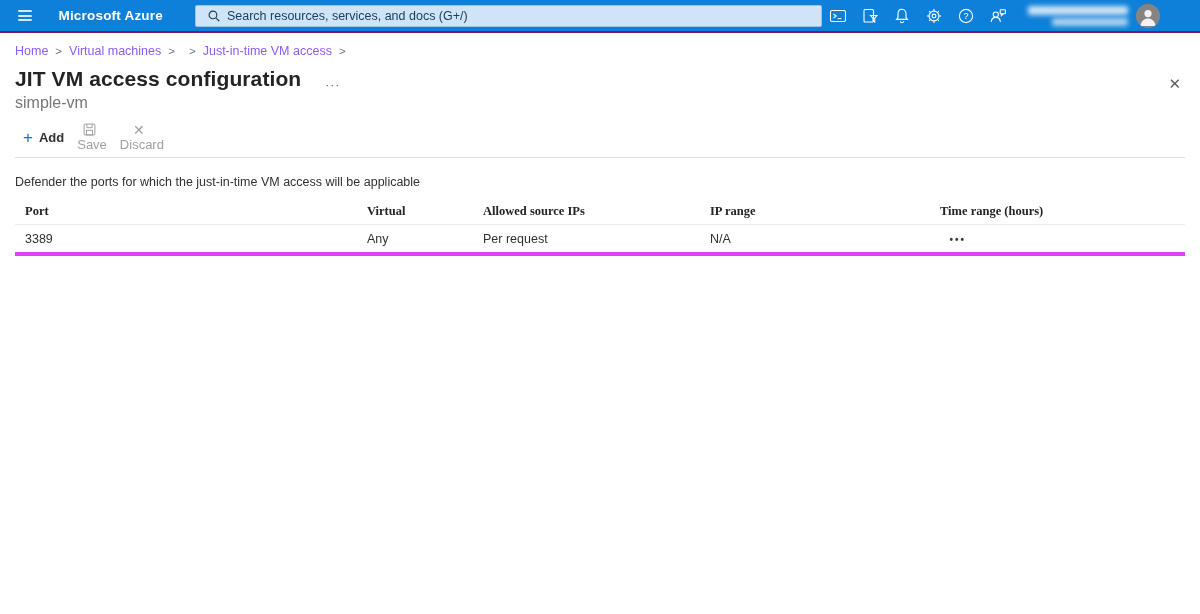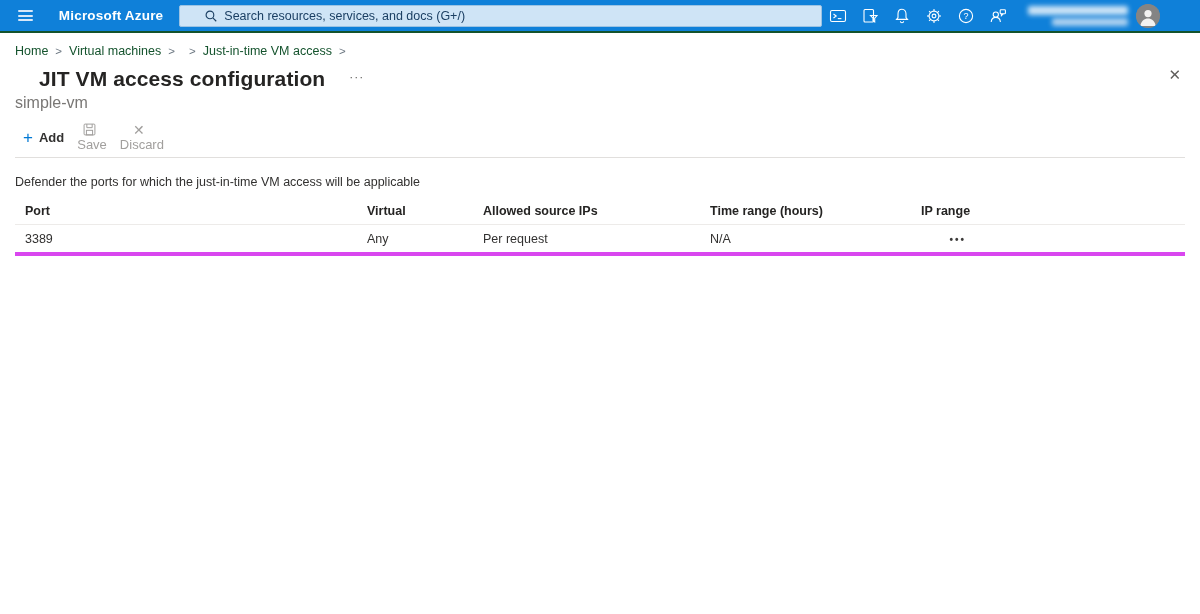--- a/index.html
+++ b/index.html
@@ -8,43 +8,43 @@
     font-family: "Liberation Sans", sans-serif;
     background: #ffffff;
     color: #323130;
     overflow: hidden;
   }
 
   
   .topbar {
     height: 33px;
     background: #0f80d9;
-    border-bottom: 2px solid #14532d;
+    border-bottom: 2px solid #701a75;
     display: flex;
     align-items: center;
   }
   .hamburger {
     width: 15px; height: 11px;
     margin-left: 18px;
     display: flex; flex-direction: column; justify-content: space-between;
     cursor: pointer;
   }
   .hamburger span { display: block; height: 2px; background: #d8e8f8; border-radius: 1px; }
   .brand {
     color: #ffffff; font-weight: 700; font-size: 13.5px; letter-spacing: .2px;
     margin-left: 26px; white-space: nowrap;
   }
   .searchbox {
-    margin-left: 16px;
+    margin-left: 32px;
     width: 650px; height: 22px;
     background: #cfe4f6;
     border: 1px solid #9cc3e3;
     border-radius: 2px;
     display: flex; align-items: center;
-    padding: 0 24px;
+    padding: 0 11px;
   }
   .searchbox svg { flex: 0 0 auto; }
   .searchbox input {
     flex: 1; border: none; outline: none; background: transparent;
     font-family: "Liberation Sans", sans-serif;
     font-size: 12.5px; color: #1b3f63; margin-left: 6px;
   }
   .searchbox input::placeholder { color: #1b3f63; opacity: 1; }
   .topbar-icons { margin-left: auto; display: flex; align-items: center; }
   .tb-btn {
@@ -59,26 +59,26 @@
   .blur-line1 { width: 100px; height: 9px; background: rgba(225,238,250,.9); border-radius: 2px; filter: blur(2.5px); }
   .blur-line2 { width: 76px; height: 8px; background: rgba(205,225,245,.85); border-radius: 2px; filter: blur(2.5px); margin-top: 3px; }
   .avatar { width: 24px; height: 24px; border-radius: 50%; overflow: hidden; background: #848484; }
 
   
   .breadcrumb {
     padding: 11px 0 0 15px;
     font-size: 12.5px;
     display: flex; align-items: center; flex-wrap: nowrap; white-space: nowrap;
   }
-  .crumb { color: #14532d; cursor: pointer; }
+  .crumb { color: #8b5cf6; cursor: pointer; }
   .crumb-sep { color: #6b7680; margin: 0 7px; font-size: 11.5px; }
 
   
   .page-header { margin-top: 9px; padding-left: 15px; }
-  .title-row { display: flex; align-items: flex-start; margin-left: 24px; }
+  .title-row { display: flex; align-items: flex-end; }
   .page-title { font-size: 21px; font-weight: 700; color: #252423; letter-spacing: .1px; }
   .more-btn { margin-left: 24px; color: #605e5c; font-size: 12px; letter-spacing: 1px; cursor: pointer; line-height: 1; padding-top: 4px; }
   .close-btn { margin-left: auto; margin-right: 19px; color: #605e5c; font-size: 15px; cursor: pointer; line-height: 1; }
   .page-subtitle { font-size: 16px; color: #797775; margin-top: 3px; }
 
   
   .toolbar { margin-top: 13px; padding-left: 23px; display: flex; align-items: center; height: 24px; }
   .tool-item { display: flex; align-items: center; margin-right: 13px; cursor: pointer; }
   .tool-item.disabled { cursor: default; flex-direction: column; }
   .tool-plus { color: #0078d4; font-size: 17px; font-weight: 400; line-height: 1; margin-right: 6px; }
@@ -87,21 +87,21 @@
   .tool-x { color: #a19f9d; font-size: 14px; line-height: 1; margin-right: 6px; }
   .tool-item svg { margin-right: 6px; }
   .toolbar-divider { border: none; border-top: 1px solid #e1dfdd; margin: 8px 15px 0 15px; }
 
   
   .description { margin: 17px 0 0 15px; font-size: 12.5px; color: #323130; }
 
   .grid { margin: 9px 15px 0 15px; }
   .grid-row { display: flex; align-items: center; }
   .grid-head { height: 27px; border-bottom: 1px solid #edebe9; }
-  .grid-head .cell { font-weight: 700; font-size: 12.5px; color: #252423; }
+  .grid-head .cell { font-weight: 700; font-size: 12.5px; color: #252423; font-family: Liberation Serif, serif; }
   .grid-body-row { height: 31px; border-bottom: 4px solid #d946ef; }
   .grid-body-row .cell { font-size: 12.5px; color: #323130; }
   .cell { padding-left: 10px; overflow: hidden; white-space: nowrap; }
   .c-port { width: 342px; }
   .c-protocol { width: 116px; }
   .c-allowed { width: 227px; }
   .c-iprange { width: 230px; }
   .c-time { flex: 1; }
   .c-menu { width: 44px; text-align: right; padding-right: 8px; }
   .row-menu { color: #3b3a39; font-size: 10px; font-weight: 700; letter-spacing: 2px; cursor: pointer; }
@@ -229,22 +229,22 @@
 </div>
 <hr class="toolbar-divider">
 
 <div class="description">Defender the ports for which the just-in-time VM access will be applicable</div>
 
 <div class="grid">
   <div class="grid-row grid-head">
     <div class="cell c-port">Port</div>
     <div class="cell c-protocol">Virtual</div>
     <div class="cell c-allowed">Allowed source IPs</div>
+    <div class="cell c-iprange">IP range</div>
     <div class="cell c-time">Time range (hours)</div>
-    <div class="cell c-iprange">IP range</div>
     <div class="cell c-menu"></div>
   </div>
   <div class="grid-row grid-body-row">
     <div class="cell c-port">3389</div>
     <div class="cell c-protocol">Any</div>
     <div class="cell c-allowed">Per request</div>
     <div class="cell c-iprange">N/A</div>
     <div class="cell c-menu">
       <span class="row-menu">•••</span>
     </div>

